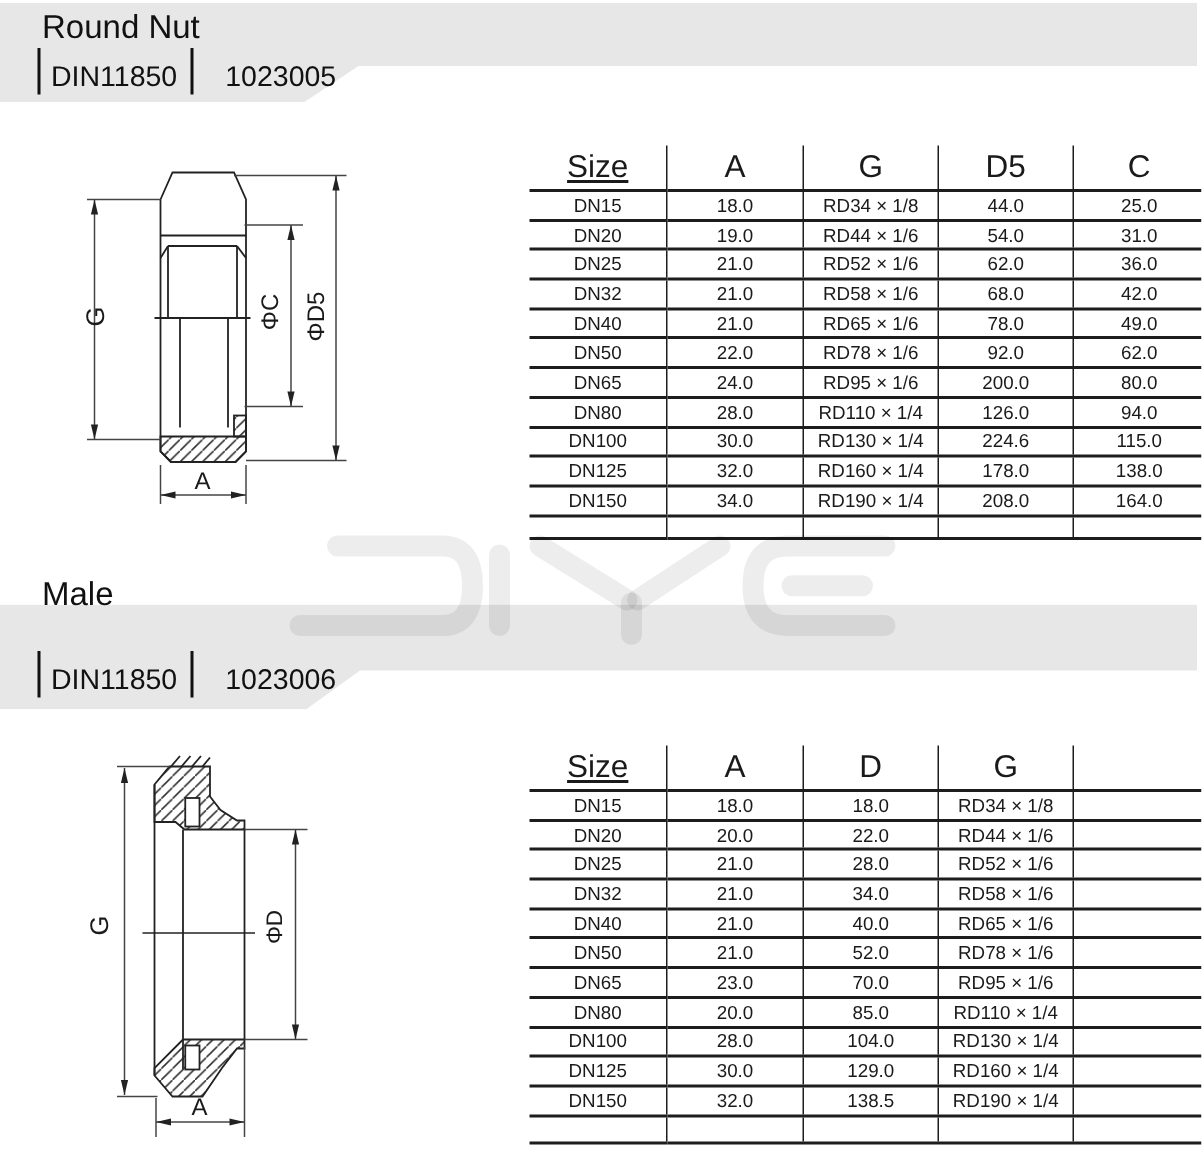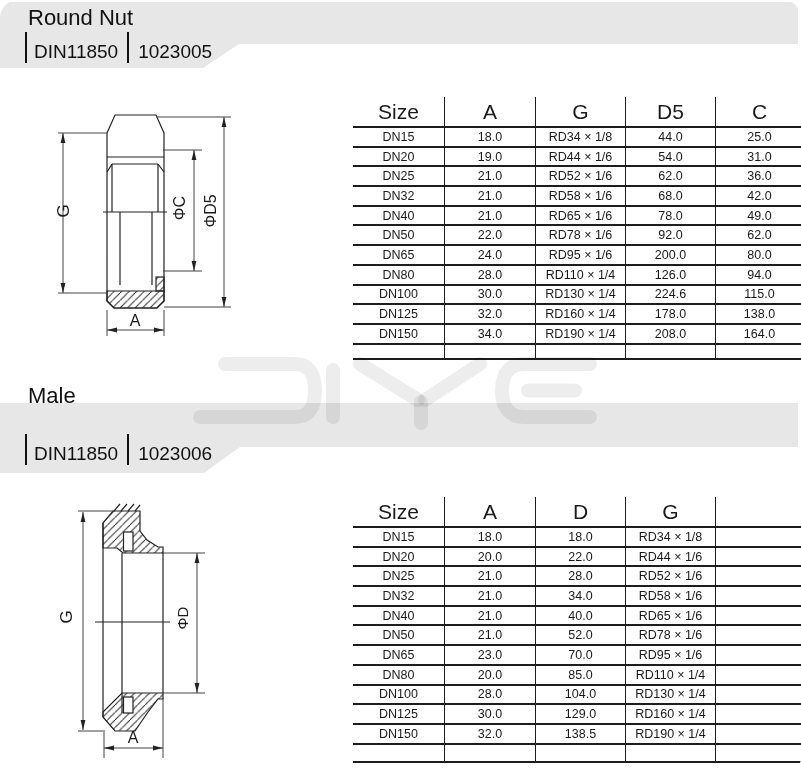--- a/index.html
+++ b/index.html
@@ -1,38 +1,38 @@
 <!DOCTYPE html>
 <html><head>
 <meta charset="utf-8">
 <style>
   html,body{margin:0;padding:0;background:#fff;}
   #page{position:relative;width:801px;height:775px;background:#ffffff;overflow:hidden;
-        font-family:"Liberation Sans","DejaVu Sans",sans-serif;color:#161616;border-radius:18px;}
+        font-family:"Liberation Sans","DejaVu Sans",sans-serif;color:#161616;}
 
   .banner{position:absolute;left:0;width:798px;background:#e7e7e7;}
   #banner1{top:2px;height:66px;
     clip-path:polygon(0 0,798px 0,798px 42px,239px 42px,203px 66px,0 66px);}
   #banner2{top:403px;height:70px;
     clip-path:polygon(0 0,798px 0,798px 44px,240px 44px,204px 70px,0 70px);}
 
   .ptitle{position:absolute;left:28px;font-size:22px;line-height:24px;color:#111;}
   .subrow{position:absolute;left:25px;display:flex;align-items:flex-end;height:31px;}
   .vbar{width:2px;height:31px;background:#111;}
   .subtext{font-size:19px;color:#111;padding:0 9px 0 7px;}
-  .subcode{font-size:19px;color:#111;padding:0 0 0 9px;}
+  .subcode{font-size:19px;color:#111;padding:0 0 0 9px;margin-left:12px;}
 
   table.spec{position:absolute;border-collapse:collapse;table-layout:fixed;width:446px;
              color:#1a1a1a;}
   .spec th,.spec td{border-right:1.5px solid #1d1d1d;border-bottom:2px solid #1d1d1d;
              text-align:center;vertical-align:middle;padding:0;font-weight:400;
              font-size:12.5px;overflow:hidden;white-space:nowrap;}
   .spec th{font-size:21px;height:29px;}
   .spec td{height:17.7px;}
-  .spec th:nth-child(1){width:91px;}
+  .spec th:nth-child(1){width:91px;text-decoration:underline;}
   .spec th:nth-child(2){width:90px;}
   .spec th:nth-child(3){width:89px;}
   .spec th:nth-child(4){width:89px;}
   .spec th:nth-child(5){width:87px;}
   #table1{left:353px;top:97px;}
   #table2{left:353px;top:497px;}
   #table1 tbody tr:last-child td{height:13px;}
   #table2 tbody tr:last-child td{height:16px;}
 
   svg{position:absolute;}

